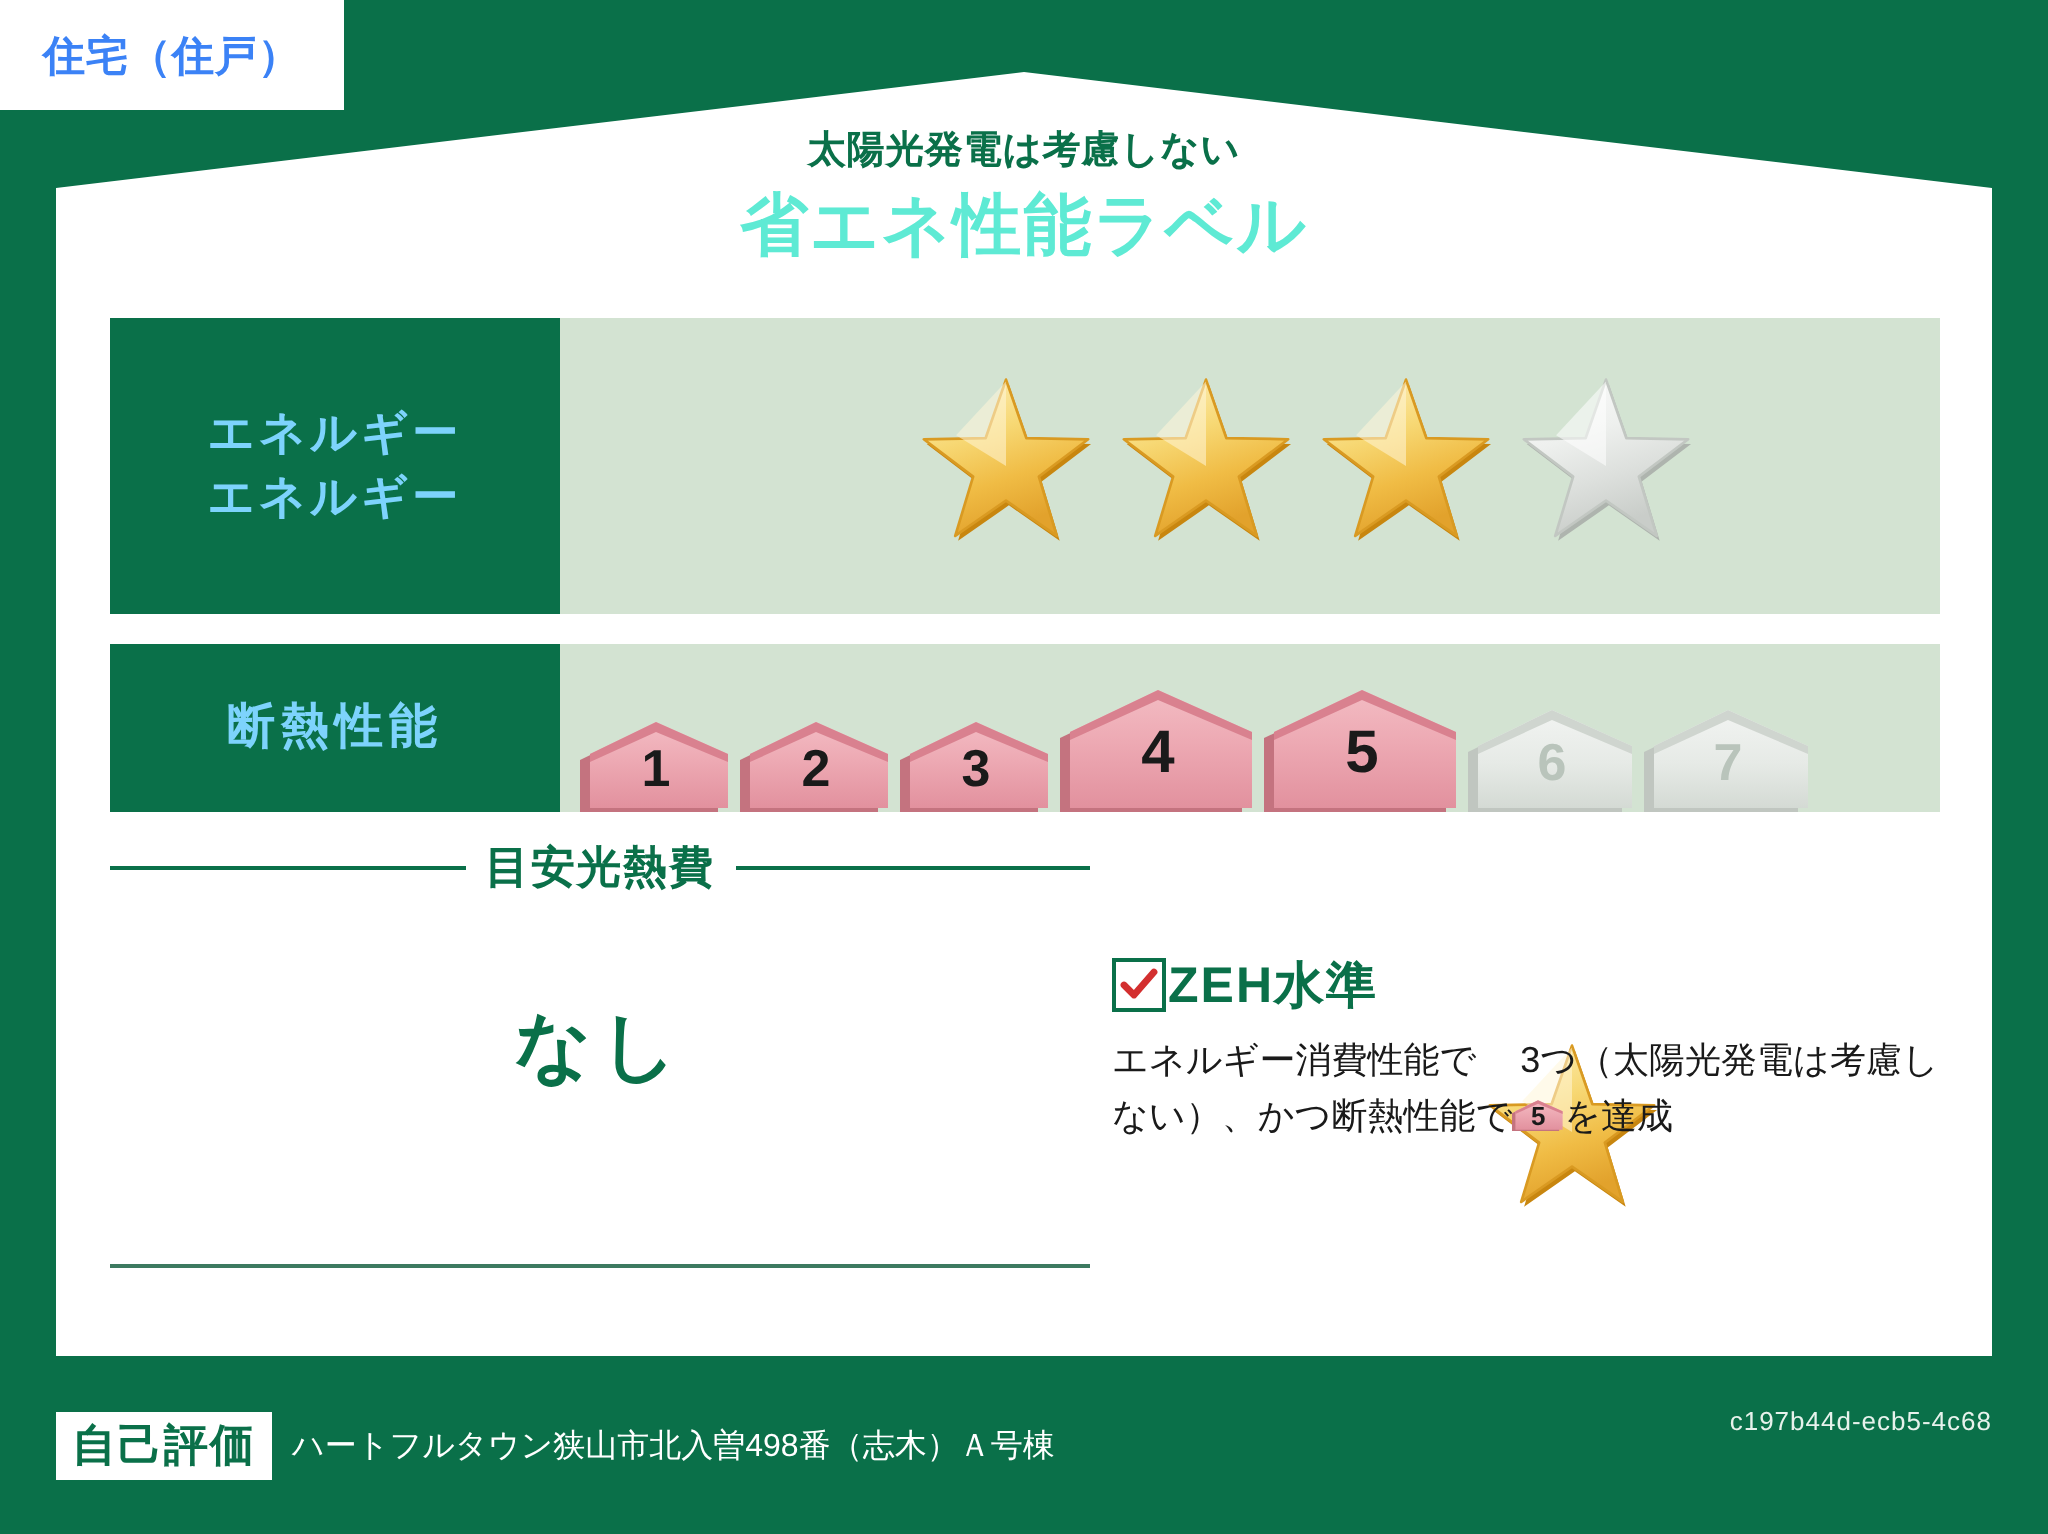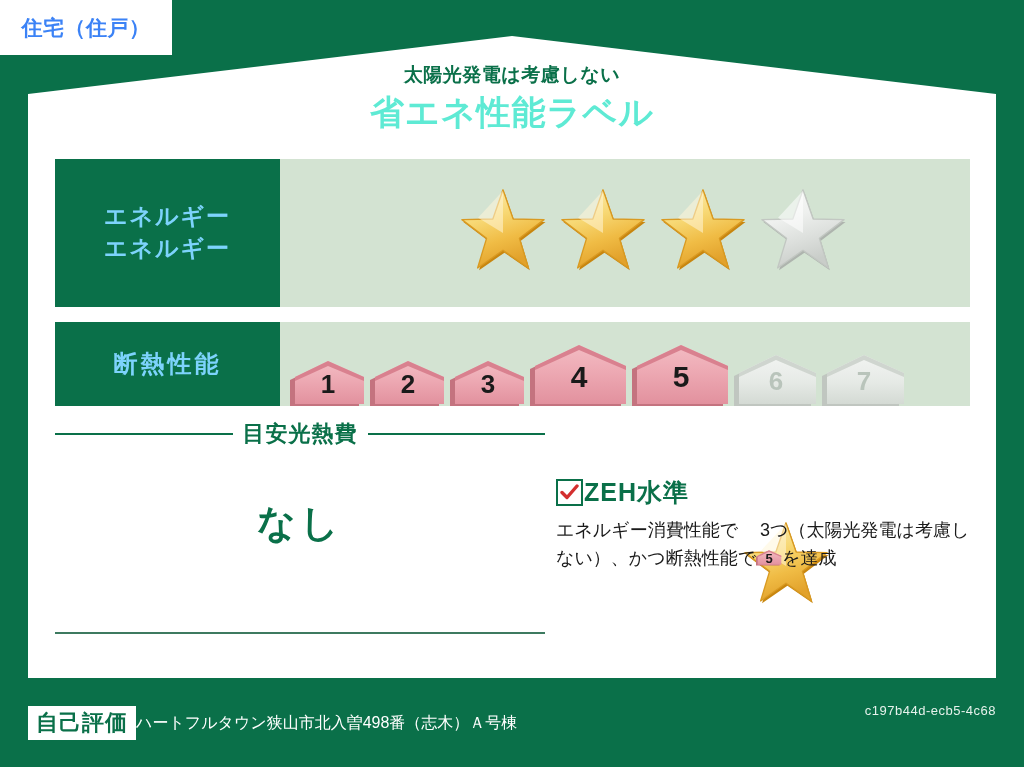--- a/index.html
+++ b/index.html
@@ -120,21 +120,21 @@
   }
   .inline-star{display:inline-block;vertical-align:-4px;width:22px;height:22px;}
   .inline-chip{display:inline-block;vertical-align:-5px;width:26px;height:24px;position:relative;}
   .inline-chip .num{
     position:absolute;left:0;right:0;top:52%;transform:translateY(-42%);
     text-align:center;font-size:14px;font-weight:bold;color:#1a1a1a;
   }
 
   
   .foot-left{
-    position:absolute;left:28px;top:706px;display:flex;align-items:center;
+    position:absolute;left:28px;top:706px;display:flex;align-items:center;gap:10px;
   }
   .foot-badge{
     background:#ffffff;color:#0a7049;font-size:22px;font-weight:bold;
     padding:2px 8px;letter-spacing:1px;white-space:nowrap;
   }
   .foot-prop{
     color:#ffffff;font-size:16px;white-space:nowrap;letter-spacing:0px;
   }
   .foot-right{
     position:absolute;right:28px;top:700px;text-align:right;

